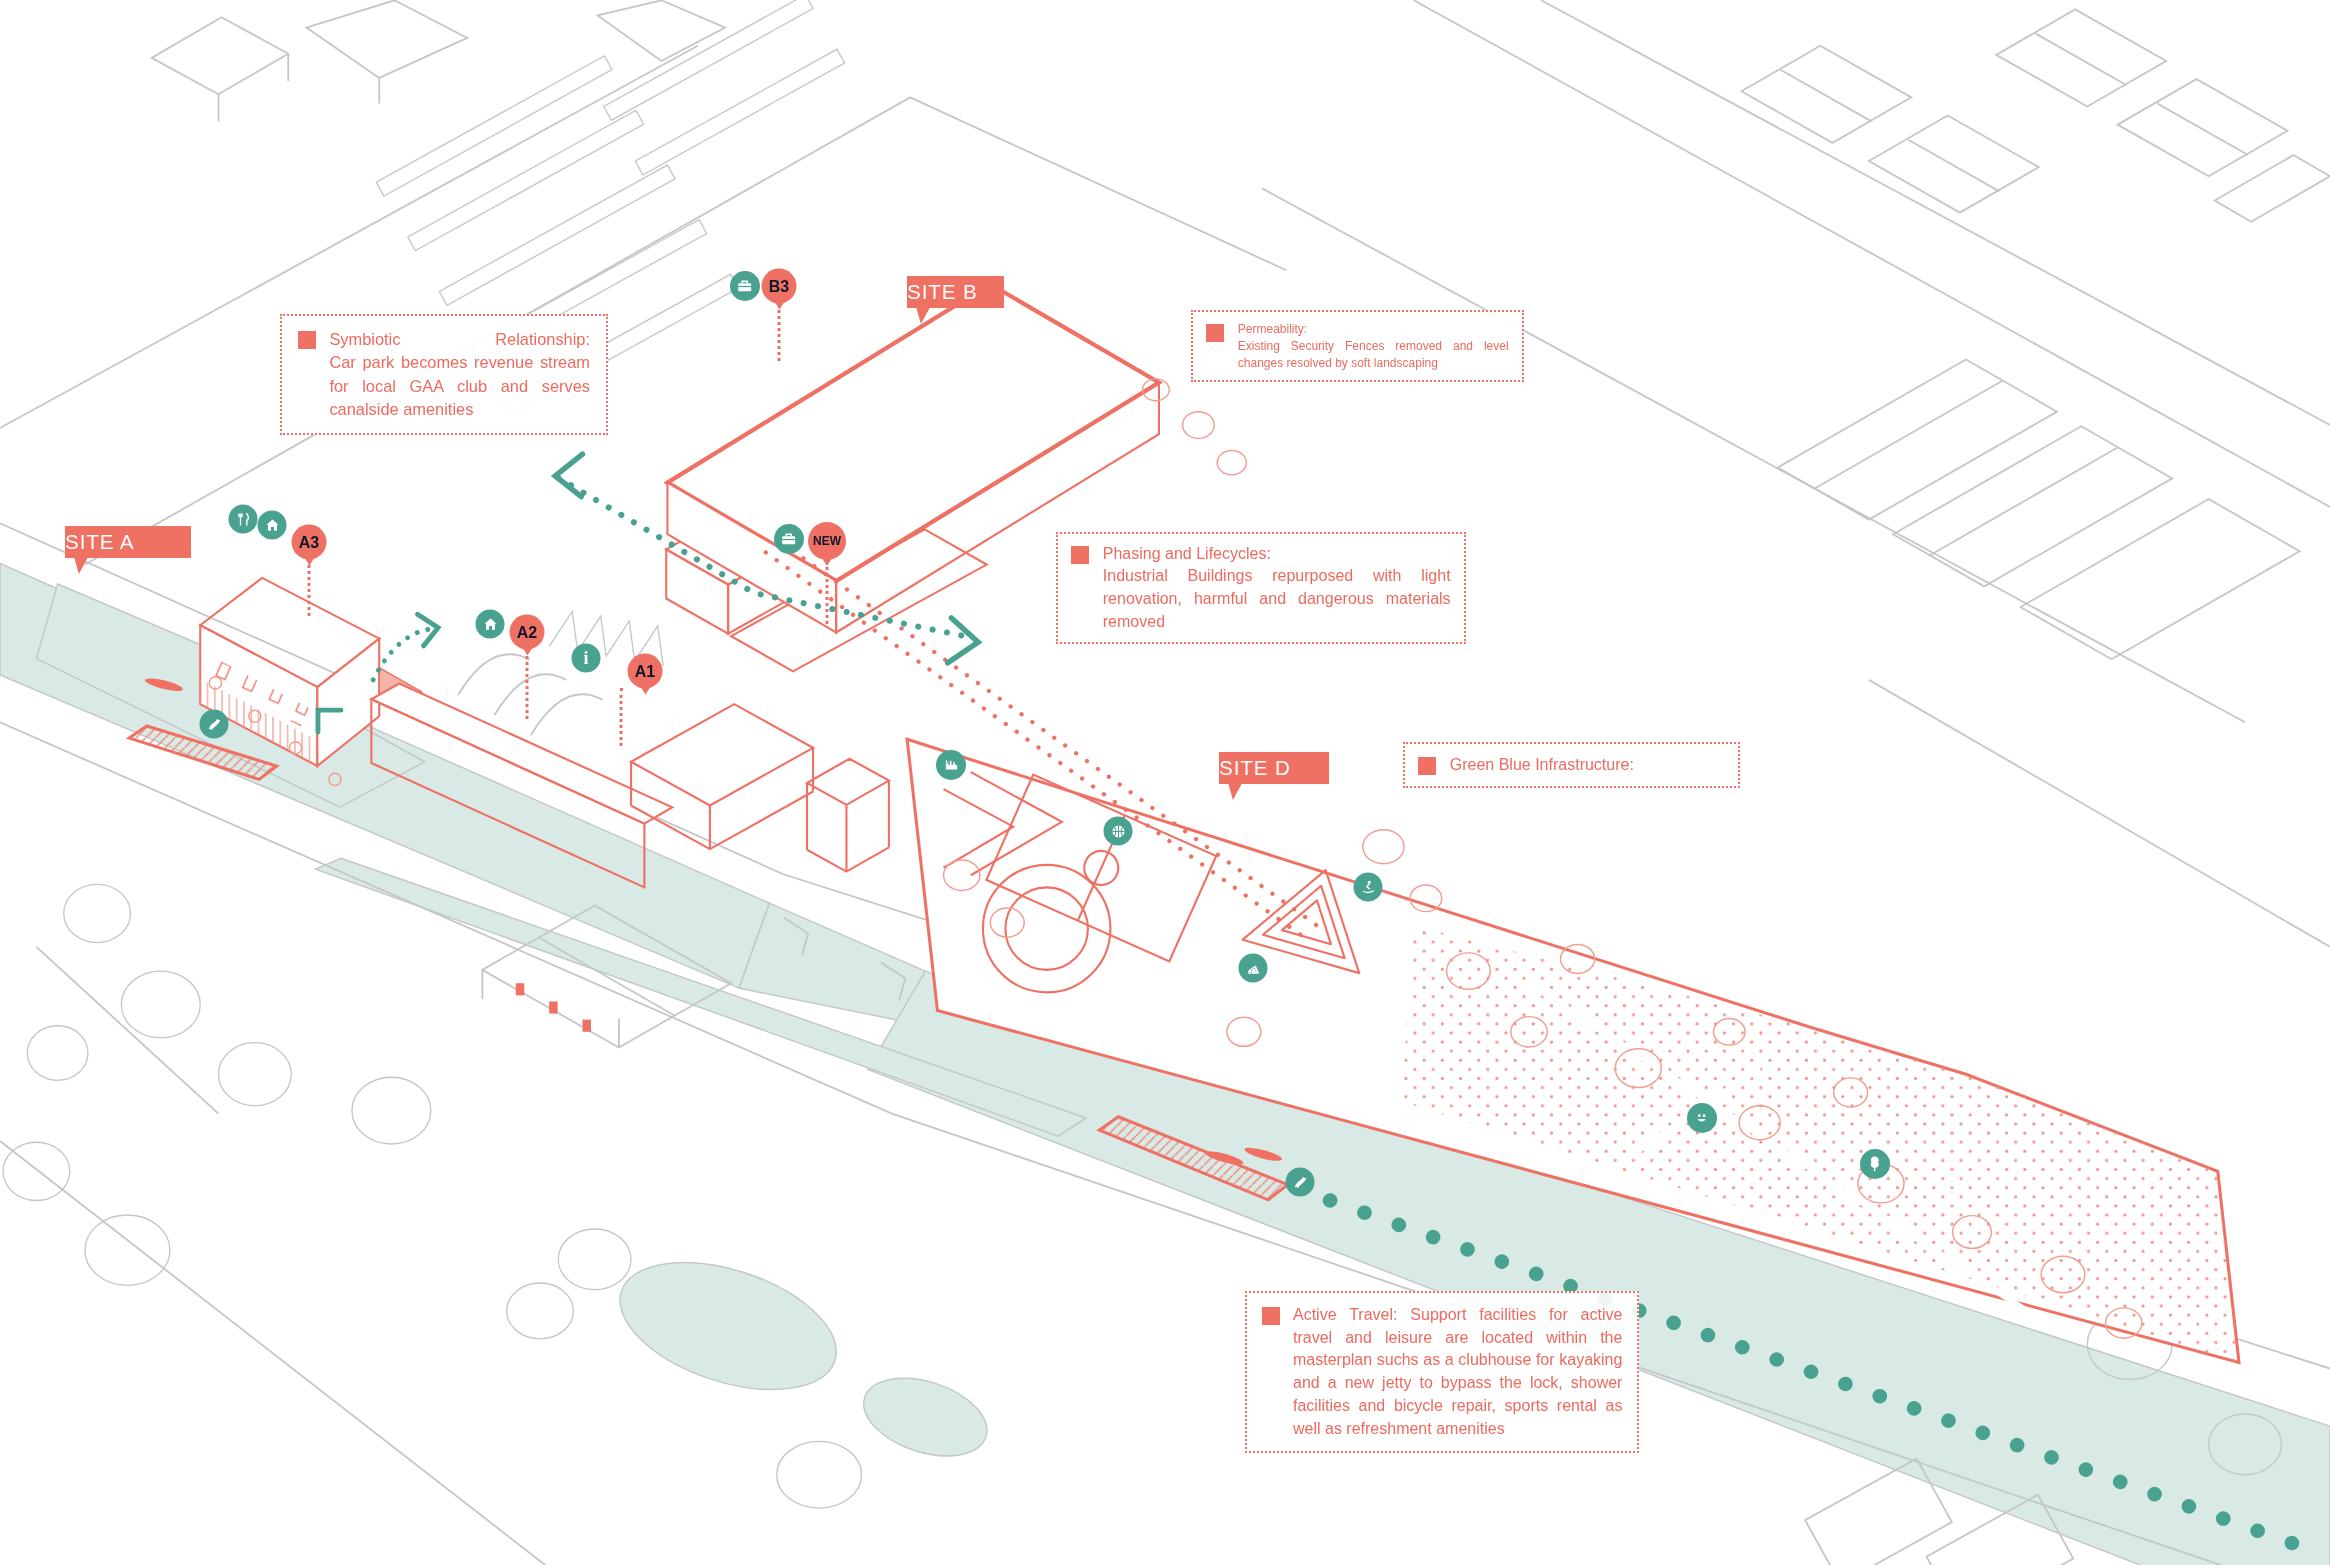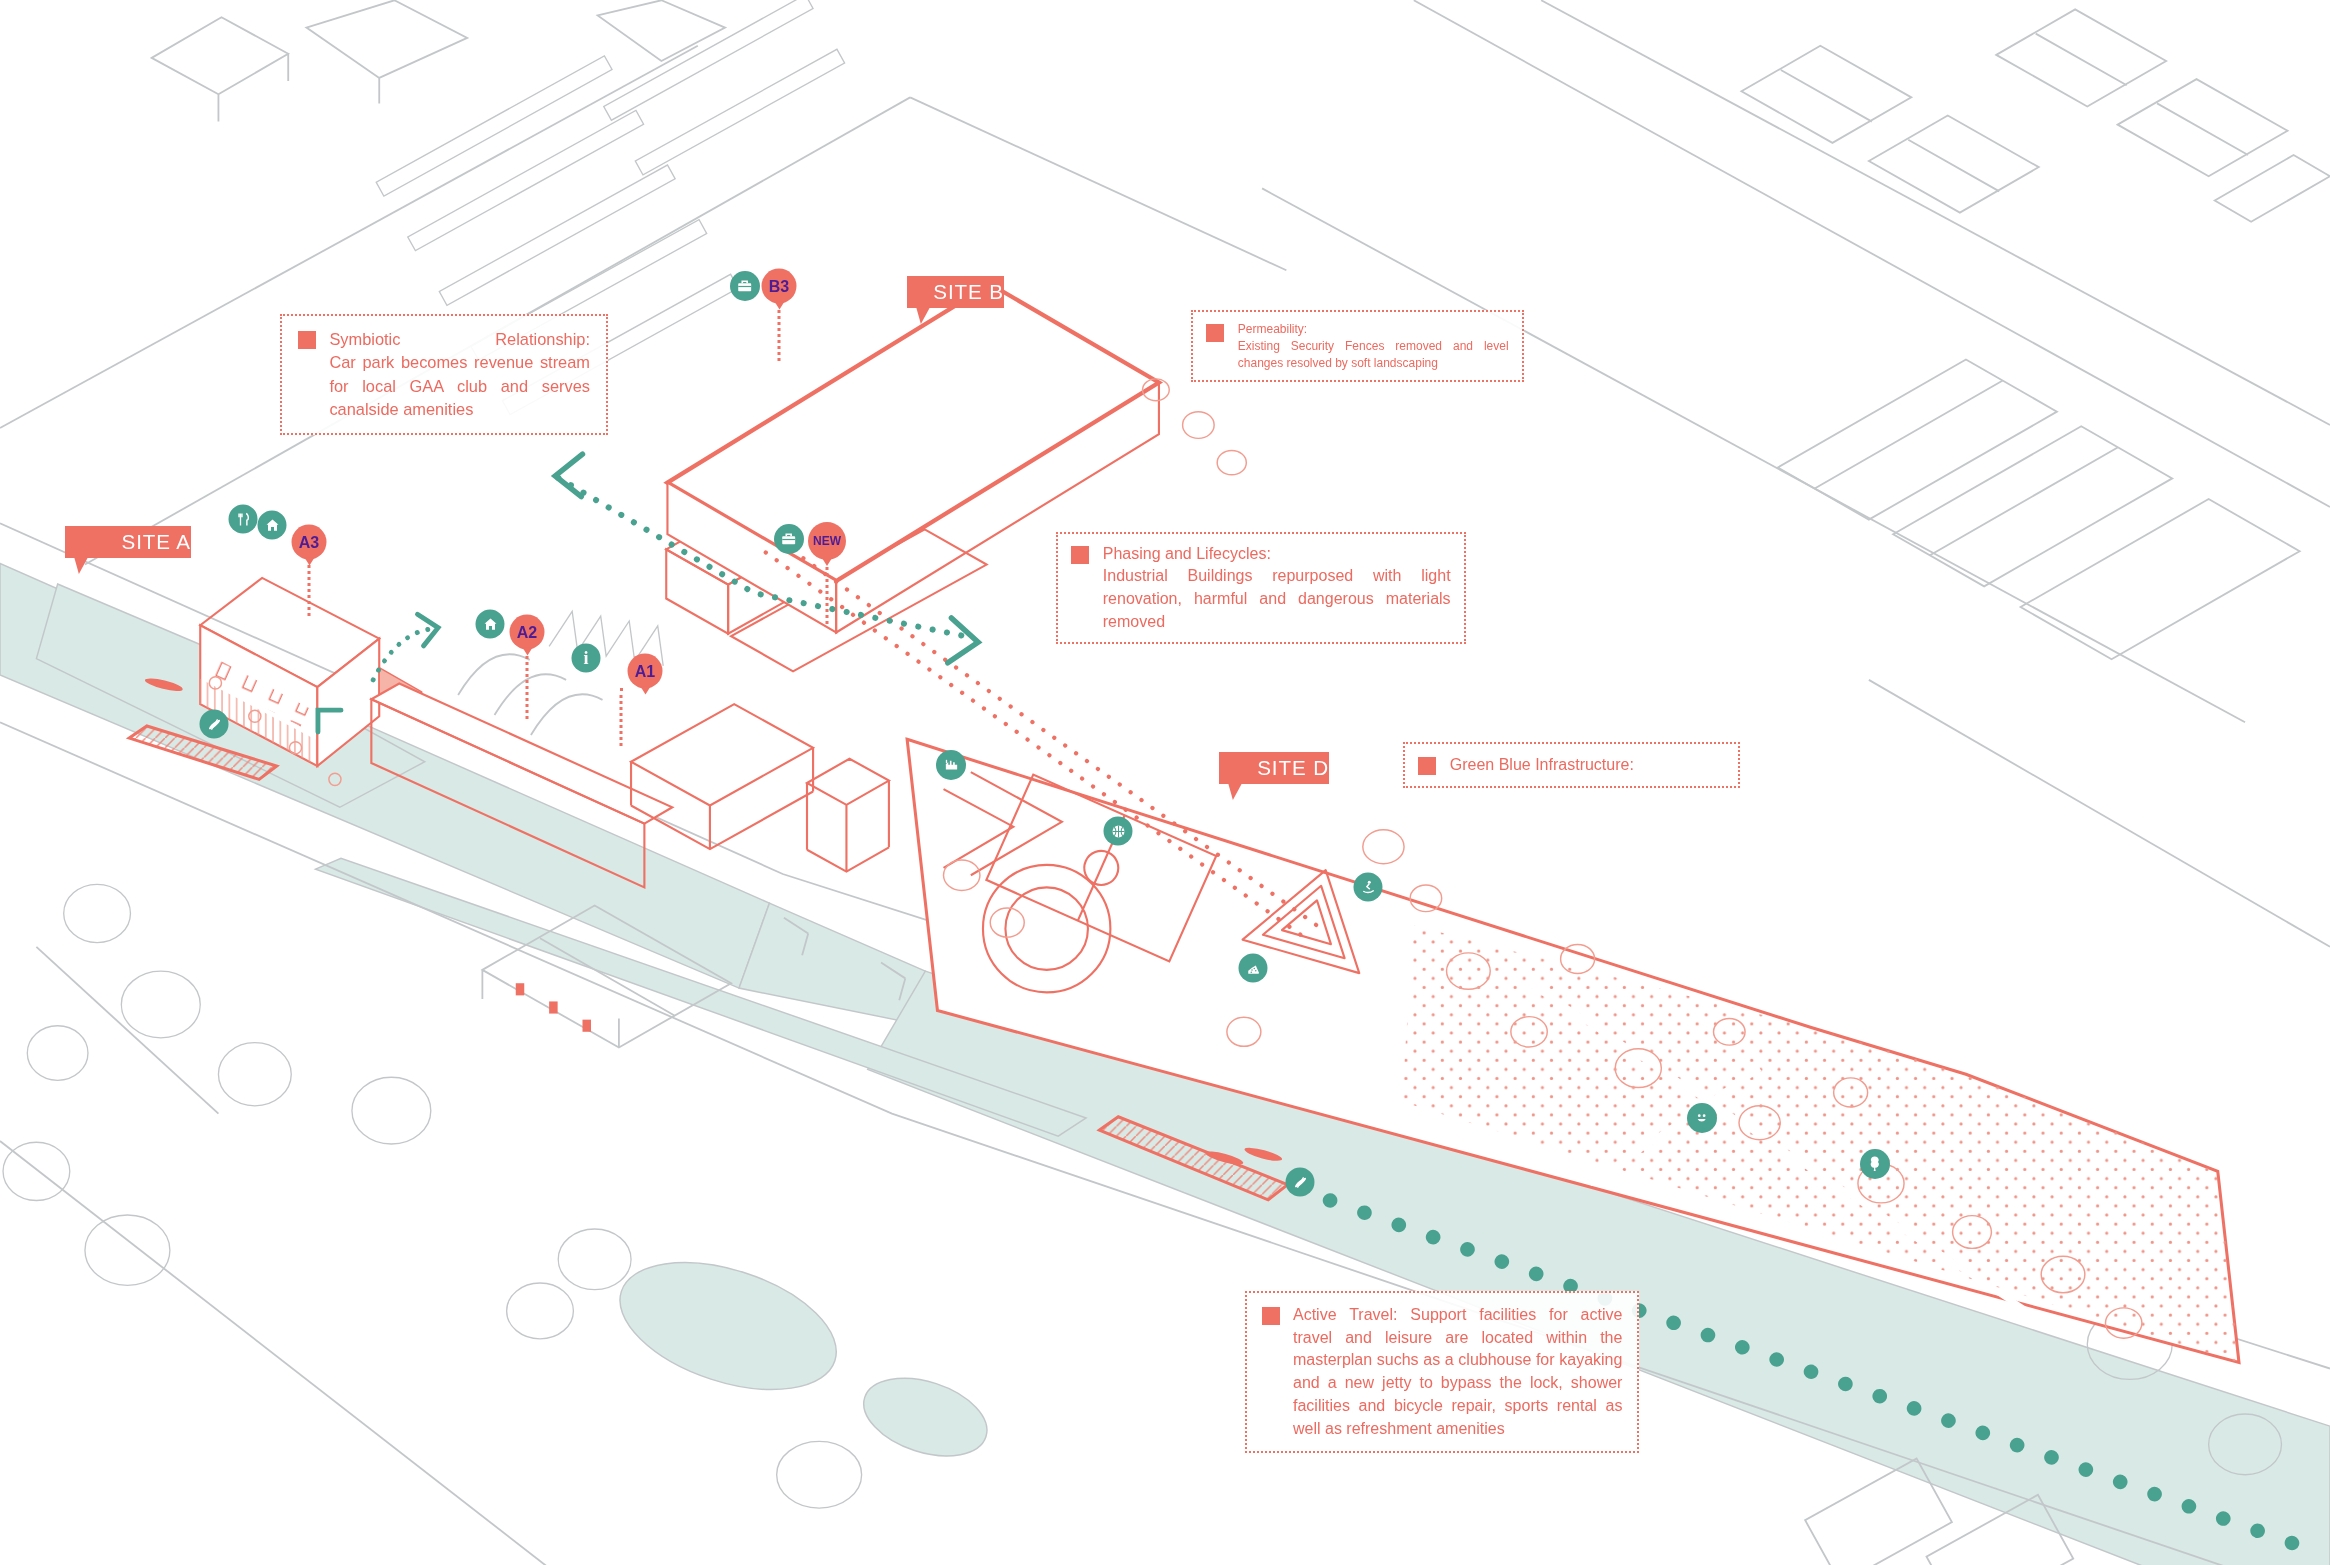--- a/index.html
+++ b/index.html
@@ -16,31 +16,31 @@
   .lg{stroke:var(--gray-line);fill:none;stroke-width:3;}
   .lg2{stroke:var(--gray-line);fill:none;stroke-width:2.2;}
   .ls{stroke:var(--salmon);fill:none;stroke-width:3.5;}
   .ls-th{stroke:var(--salmon);fill:none;stroke-width:7;}
   .ls-lt{stroke:var(--salmon-light);fill:none;stroke-width:2.4;}
   .fw{fill:#ffffff;}
   .water{fill:var(--water);stroke:var(--gray-line);stroke-width:2.4;}
   
   .site-label{
     position:absolute; background:var(--salmon); color:#fff;
-    display:flex; align-items:center; justify-content:flex-end;
+    display:flex; align-items:center; justify-content:flex-start;
     font-size:20.6px; letter-spacing:0.9px; height:32px;
   }
   .site-label .tail{
     position:absolute; left:7.3px; bottom:-16.4px; width:0; height:0;
     border-left:9px solid transparent; border-right:5.5px solid transparent;
     border-top:17.6px solid var(--salmon); transform:skewX(-14deg);
   }
   .marker{
     position:absolute; transform:translate(-50%,-50%);
-    background:var(--salmon); color:#4c1d95; border-radius:50%;
+    background:var(--salmon); color:#0f172a; border-radius:50%;
     display:flex; align-items:center; justify-content:center; font-weight:bold;
   }
   .marker .balloon-tail{
     position:absolute; top:94%; left:50%; transform:translateX(-50%);
     width:0; height:0; border-left:5.5px solid transparent;
     border-right:5.5px solid transparent; border-top:8px solid var(--salmon);
   }
   .leader{
     position:absolute; width:0; border-left:3px dotted var(--salmon);
     transform:translateX(-50%);

